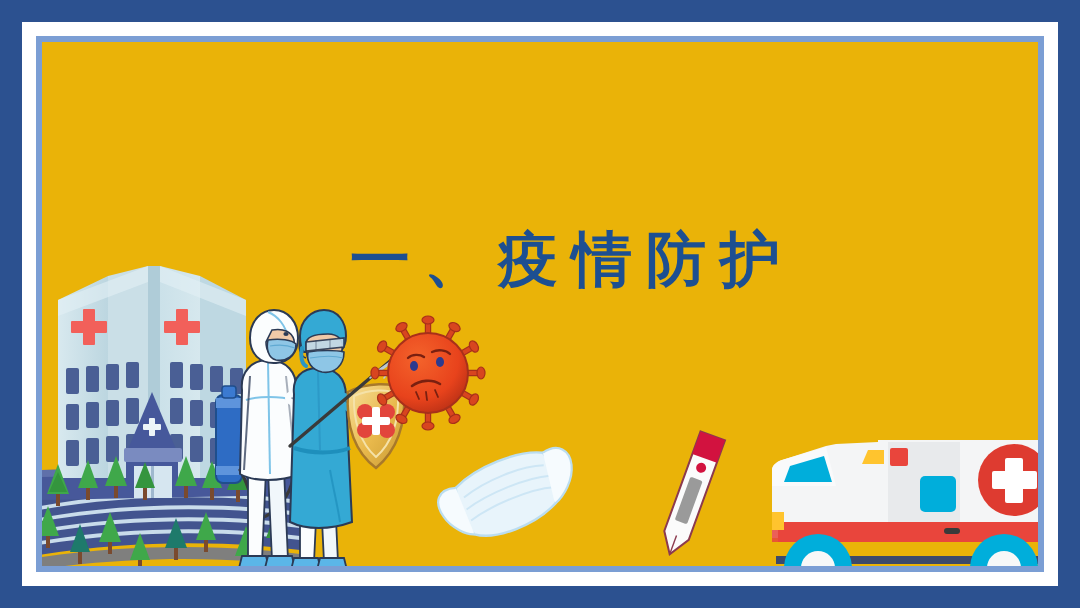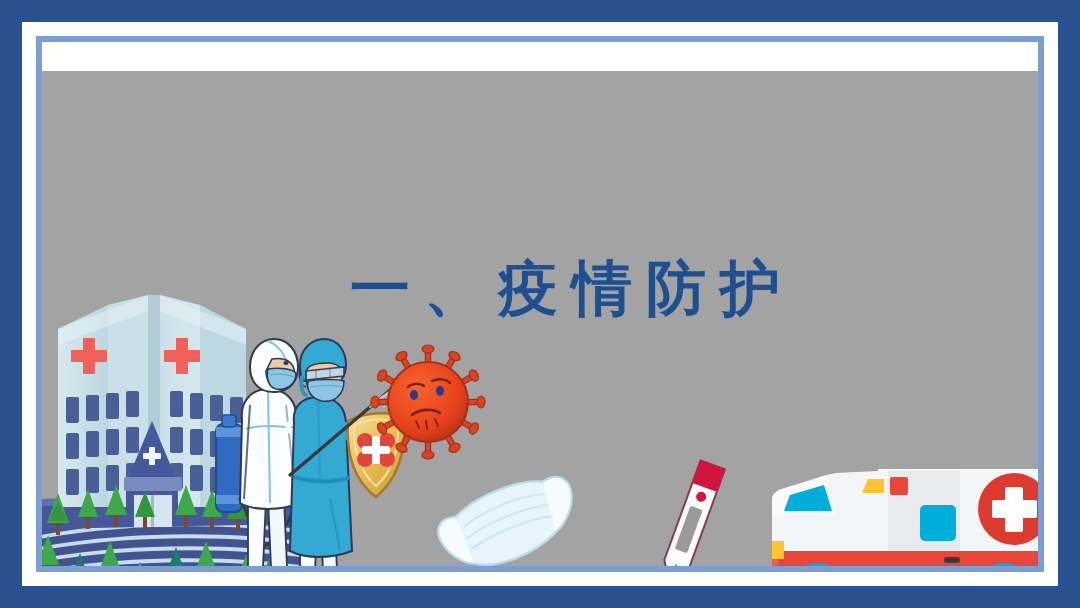--- a/index.html
+++ b/index.html
@@ -20,23 +20,22 @@
   }
   .frame-line{
     position:absolute;
     left:36px; top:36px; right:36px; bottom:36px;
     border:6px solid #7B9ED4;
     box-sizing:border-box;
   }
   .frame-inner{
     position:absolute;
     left:42px; top:42px; right:42px; bottom:42px;
-    background:#a3a3a3;
+    background:#eab308;
     overflow:hidden;
-    margin-top:29px;
   }
 
   
   .title{
     position:absolute;
     left:350px; top:229px;
     font-size:60px;
     letter-spacing:14px;
     font-weight:bold;
     color:#1D4F91;

